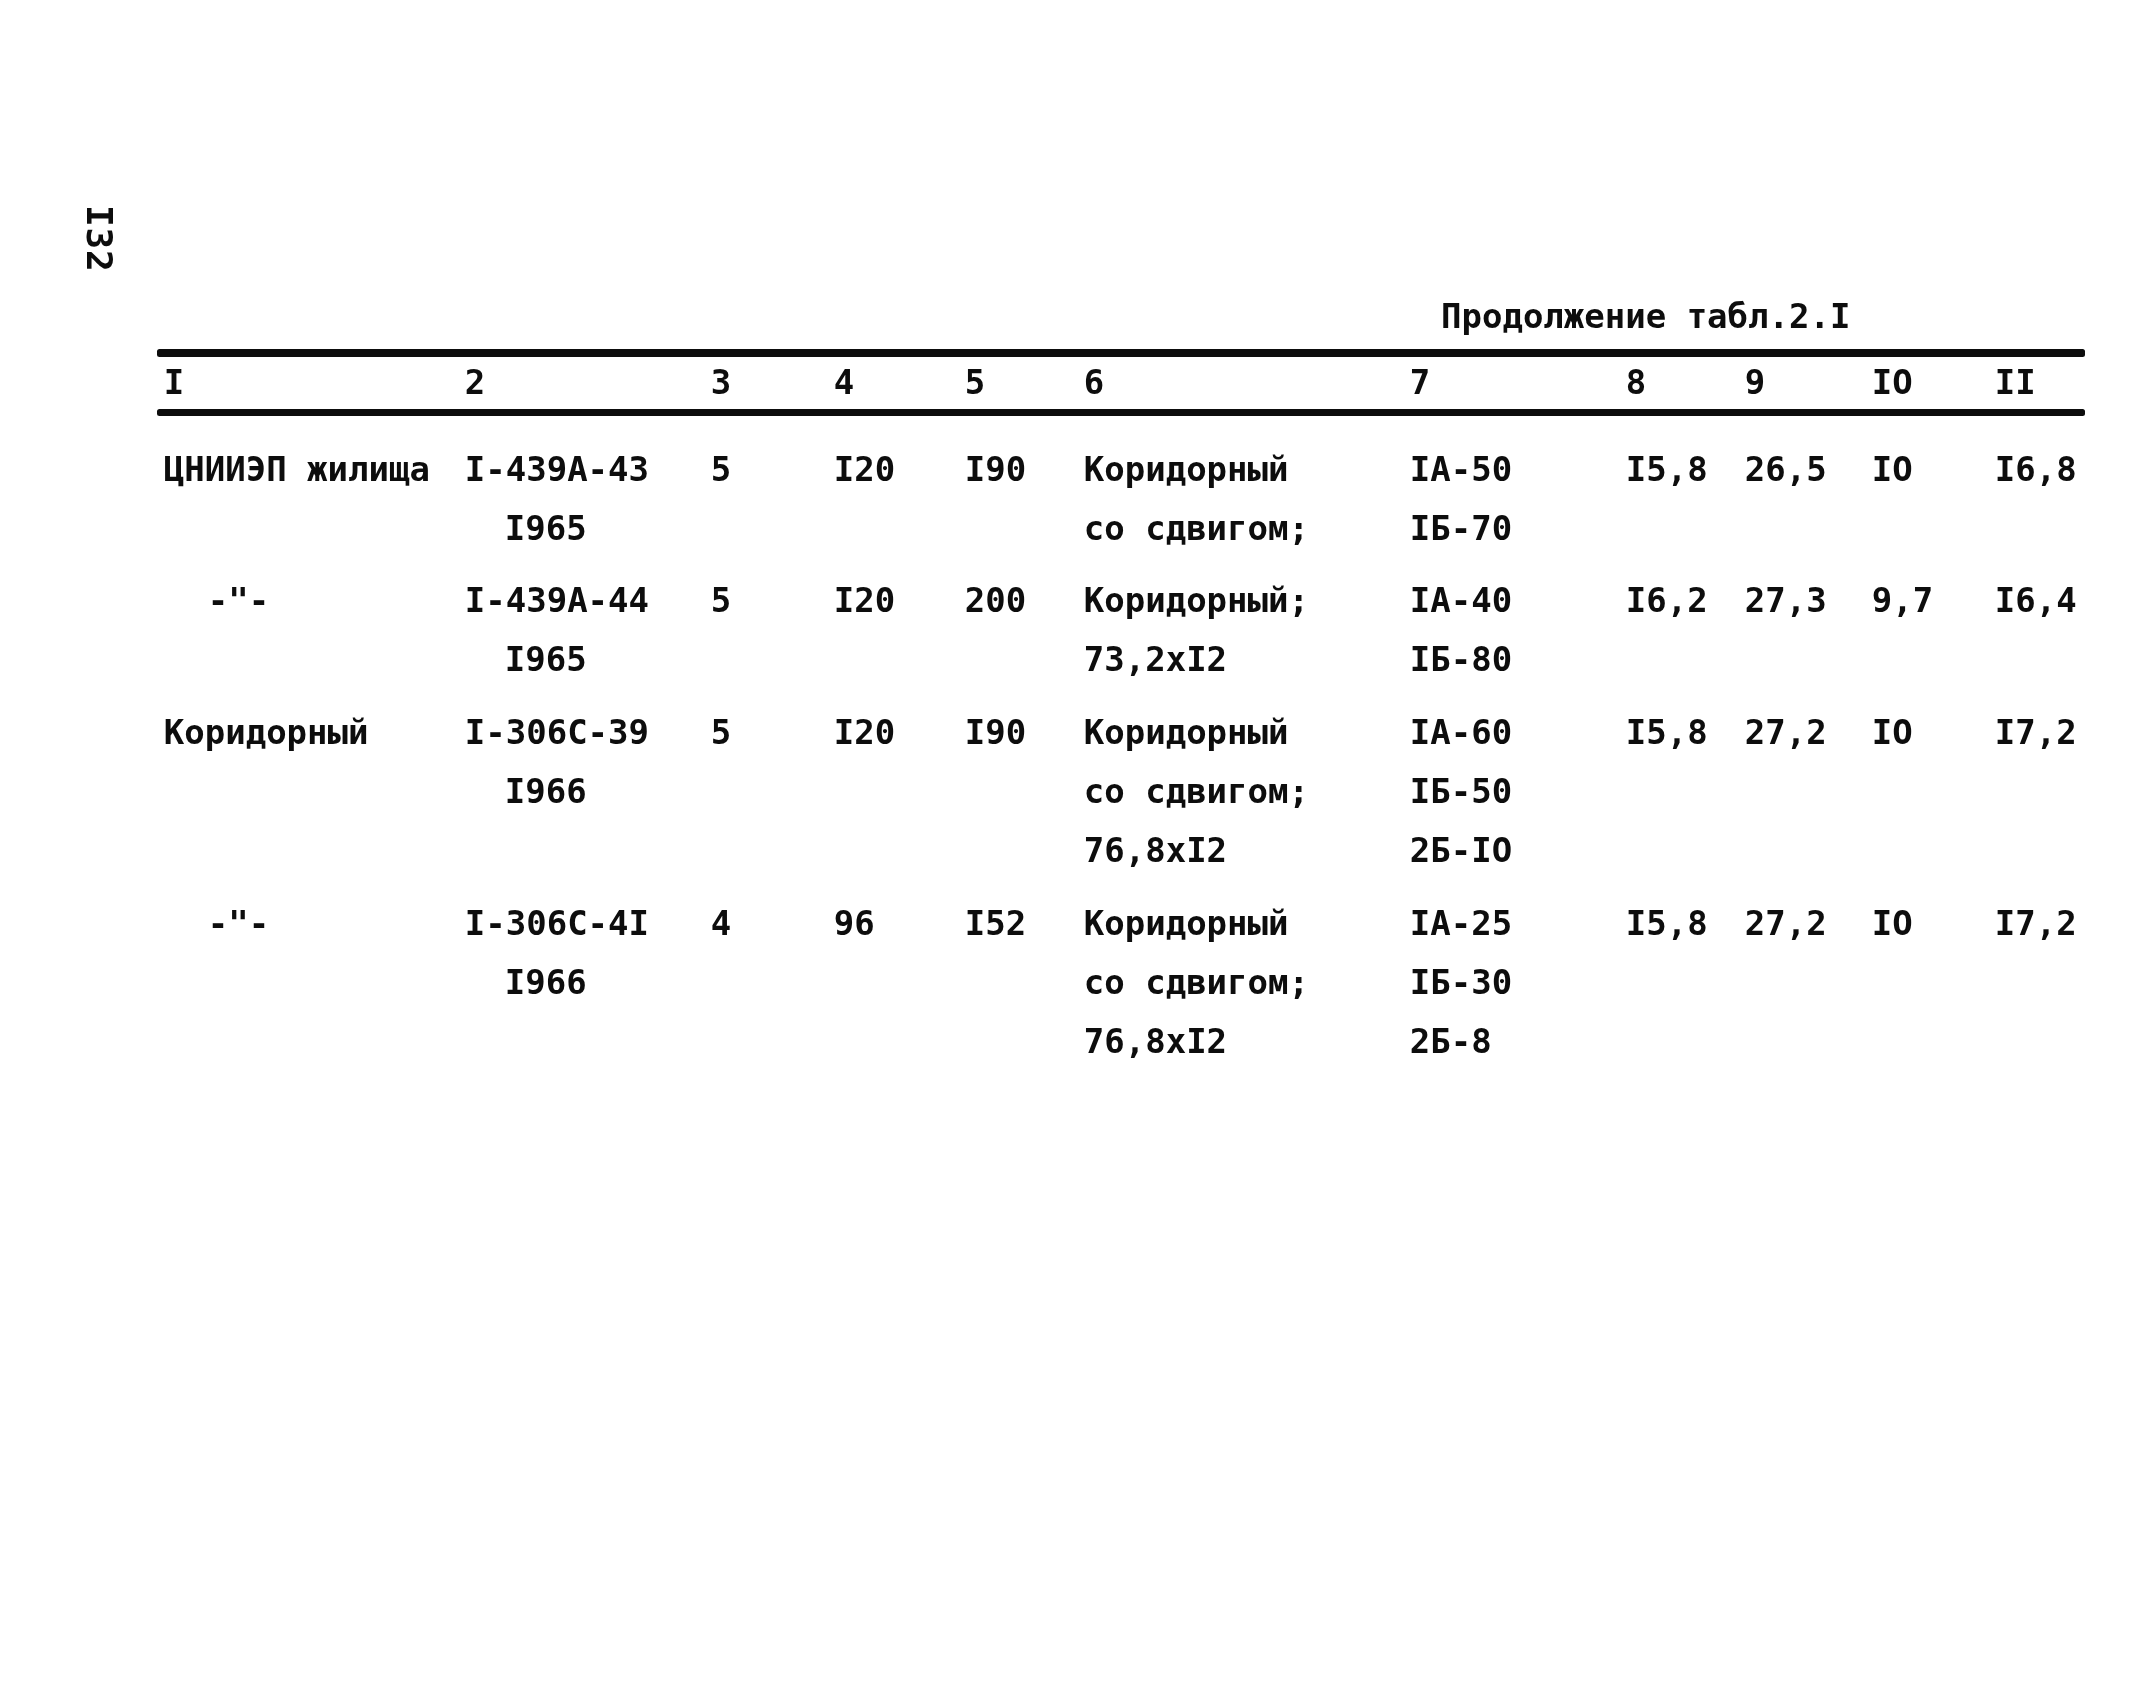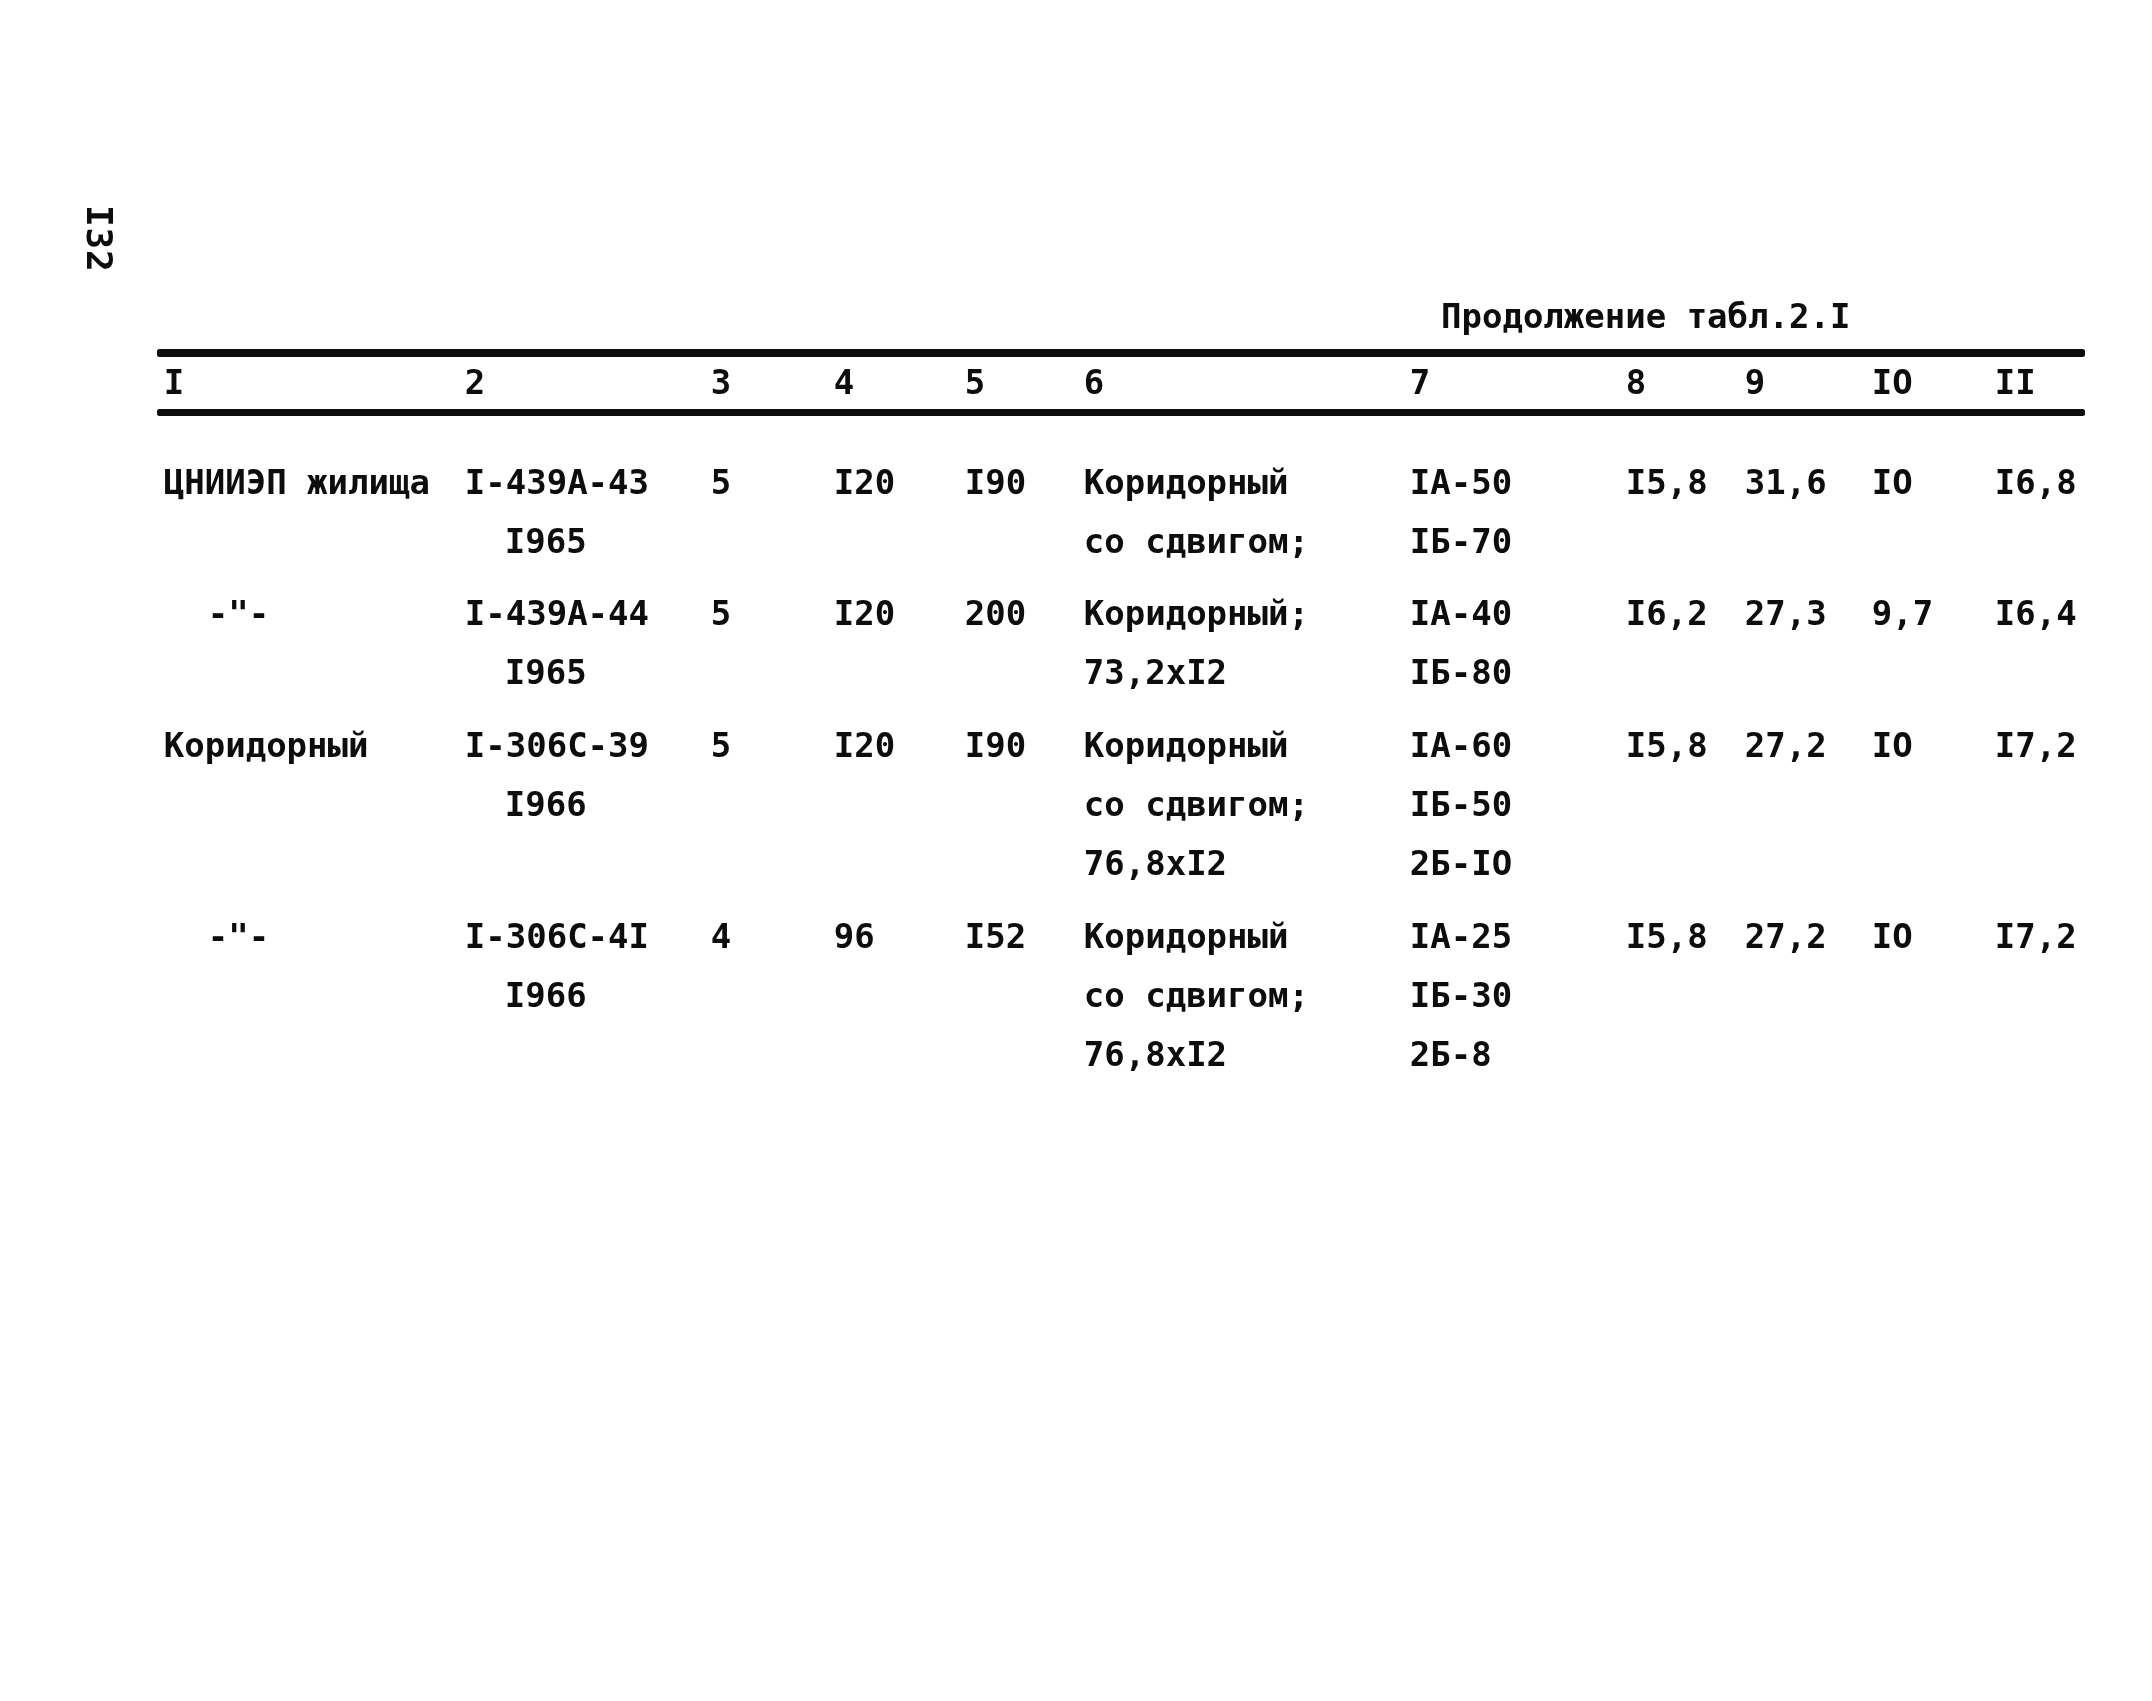--- a/index.html
+++ b/index.html
@@ -61,21 +61,21 @@
     grid-template-columns: var(--cols);
     padding: 3.4px 0 5.1px 0;
   }
   .header-row .cell {
     font-size: 34px;
     line-height: 44px;
     padding-left: 6.8px;
   }
 
   .table-body {
-    padding-top: 37px;
+    padding-top: 24px;
   }
   .row {
     display: grid;
     grid-template-columns: var(--cols);
     margin-bottom: 13.6px;
   }
   .cell {
     padding-left: 6.8px;
     font-size: 34px;
   }
@@ -134,21 +134,21 @@
           <div class="line">со сдвигом;</div>
         </div>
         <div class="cell col-7">
           <div class="line">IА-50</div>
           <div class="line">IБ-70</div>
         </div>
         <div class="cell col-8">
           <div class="line">I5,8</div>
         </div>
         <div class="cell col-9">
-          <div class="line">31,6</div>
+          <div class="line">26,5</div>
         </div>
         <div class="cell col-10">
           <div class="line">IO</div>
         </div>
         <div class="cell col-11">
           <div class="line">I6,8</div>
         </div>
       </div>
       <div class="row">
         <div class="cell col-1">

